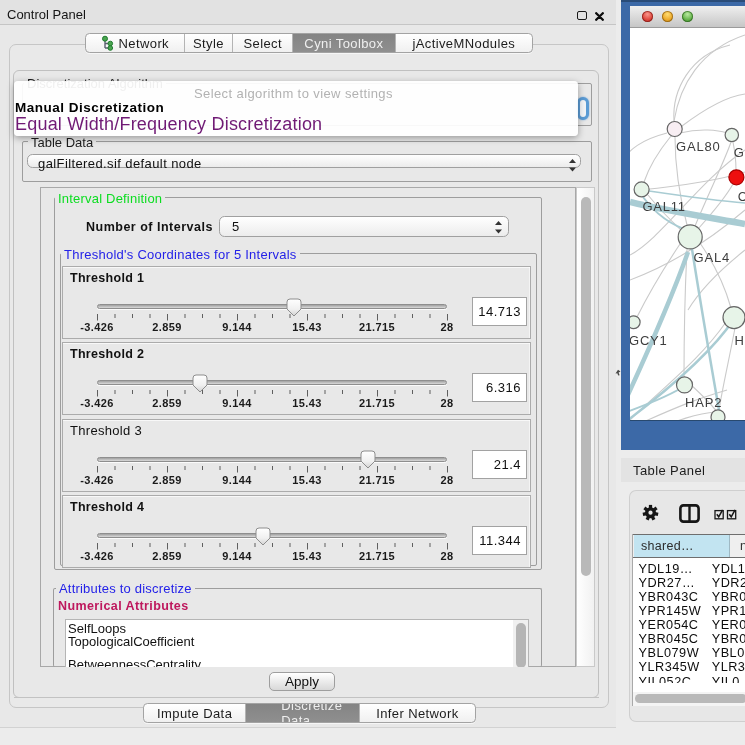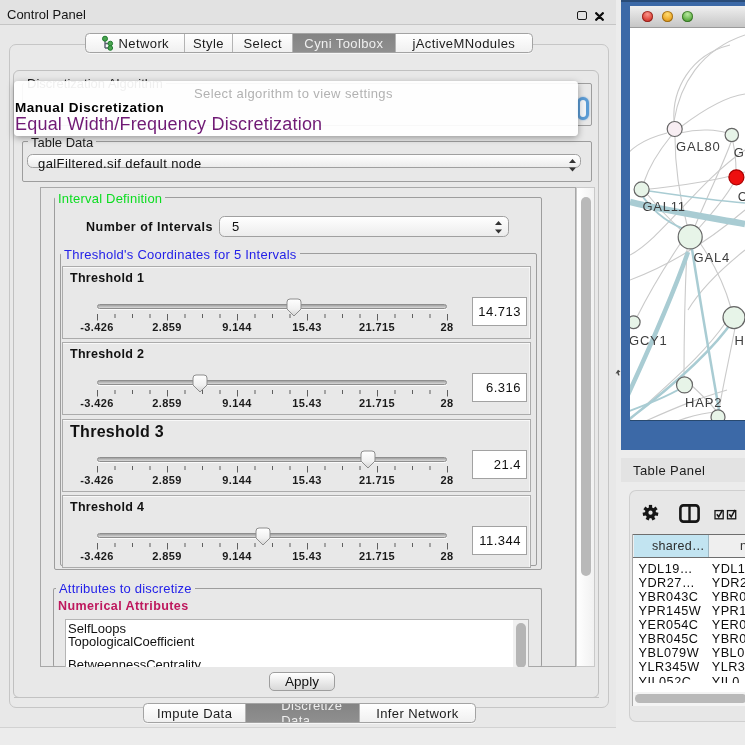--- a/index.html
+++ b/index.html
@@ -173,21 +173,21 @@
   </svg>
 <div class="ticklbl" style="left:97px;top:397.3px;">-3.426</div>
 <div class="ticklbl" style="left:167px;top:397.3px;">2.859</div>
 <div class="ticklbl" style="left:237px;top:397.3px;">9.144</div>
 <div class="ticklbl" style="left:307px;top:397.3px;">15.43</div>
 <div class="ticklbl" style="left:377px;top:397.3px;">21.715</div>
 <div class="ticklbl" style="left:447px;top:397.3px;">28</div>
 <div class="vfield" style="left:472px;top:373.3px;width:55px;height:29px;padding-left:12px;">6.316</div>
 
 <div class="panel3d" style="left:62px;top:418.7px;width:469px;height:73px;"></div>
-<div class="lbl" style="left:70px;top:423.2px;font-size:16px;font-weight:bold;letter-spacing:0.3px;color:#111;">Threshold 3</div>
+<div class="lbl" style="left:70px;top:423.2px;font-size:13px;font-weight:normal;letter-spacing:0.3px;color:#111;">Threshold 3</div>
 <div class="abs" style="left:97.0px;top:456.7px;width:350.0px;height:5px;border:1px solid #8e8e8e;border-radius:3px;background:linear-gradient(#a0a0a0,#dadada);box-shadow:0 1px 0 rgba(255,255,255,.8);"></div>
 <svg class="abs" style="left:359.7px;top:450.2px;" width="16" height="19" viewBox="0 0 16 19">
   <path d="M1,4 Q1,1 4,1 L12,1 Q15,1 15,4 L15,11 L8,18 L1,11 Z" fill="url(#thg2)" stroke="#8d8d8d" stroke-width="1"></path>
   <defs>
       <linearGradient id="thg2" x1="0" y1="0" x2="0" y2="1">
         <stop offset="0" stop-color="#ffffff"></stop>
         <stop offset="0.6" stop-color="#f0f0f0"></stop>
         <stop offset="1" stop-color="#d2d2d2"></stop>
       </linearGradient>
     </defs>
@@ -390,22 +390,22 @@
   <g fill="none" stroke="#161616" stroke-width="1.3">
     <rect x="1" y="1.6" width="8.2" height="8.2"></rect>
     <rect x="13.5" y="1.6" width="8.2" height="8.2"></rect>
   </g>
   <path d="M2.8,5.2 L4.7,7.8 L8.6,0.8" fill="none" stroke="#161616" stroke-width="1.5"></path>
   <path d="M15.3,5.2 L17.2,7.8 L21.1,0.8" fill="none" stroke="#161616" stroke-width="1.5"></path>
 </svg>
 
 <div class="abs" style="left:632px;top:534px;width:113px;height:172px;background:#ffffff;border-left:1px solid #a9a9a9;overflow:hidden;">
   <div style="position:absolute;left:0;top:0;width:113px;height:24px;border-top:1px solid #6e6e6e;border-bottom:1px solid #6e6e6e;background:#efefef;"></div>
-  <div style="position:absolute;left:1px;top:1px;width:75px;height:22px;background:#c2e4f1;border-right:1px solid #9fb9c4;
-       display:flex;align-items:center;justify-content:flex-start;padding-left:18px;font-size:12.5px;letter-spacing:0.3px;color:#2c2c2c;">shared…</div>
+  <div style="position:absolute;left:1px;top:1px;width:96px;height:22px;background:#c2e4f1;border-right:1px solid #9fb9c4;
+       display:flex;align-items:center;justify-content:flex-start;padding-left:7px;font-size:12.5px;letter-spacing:0.3px;color:#2c2c2c;">shared…</div>
   <div style="position:absolute;left:107px;top:5px;font-size:12.5px;color:#333;">n…</div>
   <div style="position:absolute;left:5.5px;top:27.5px;font-size:12.7px;letter-spacing:0.5px;color:#0c0c0c;line-height:14.14px;">
     YDL19…<br>YDR27…<br>YBR043C<br>YPR145W<br>YER054C<br>YBR045C<br>YBL079W<br>YLR345W<br>YIL052C
   </div>
   <div style="position:absolute;left:78.7px;top:27.5px;font-size:12.7px;letter-spacing:0.5px;color:#0c0c0c;line-height:14.14px;">
     YDL1<br>YDR2<br>YBR0<br>YPR1<br>YER0<br>YBR0<br>YBL0<br>YLR3<br>YIL0
   </div>
   <div style="position:absolute;left:0;top:148.5px;width:113px;height:9.5px;background:#ffffff;"></div>
   <div style="position:absolute;left:0;top:158px;width:113px;height:14px;background:#f4f4f4;"></div>
   <div style="position:absolute;left:1.7px;top:160px;width:112px;height:8.6px;background:#b9b9b9;border-radius:4.3px;"></div>

